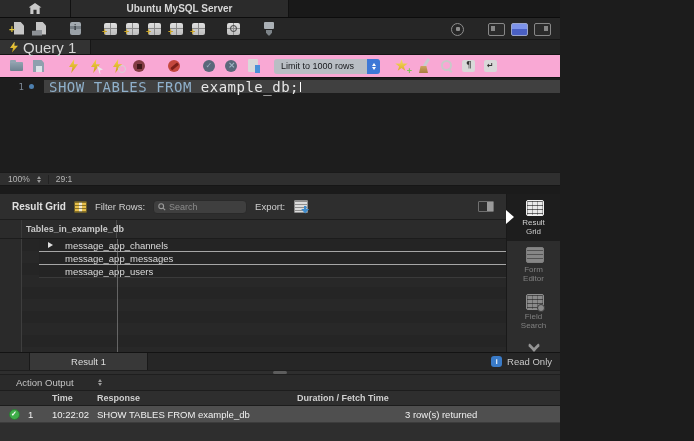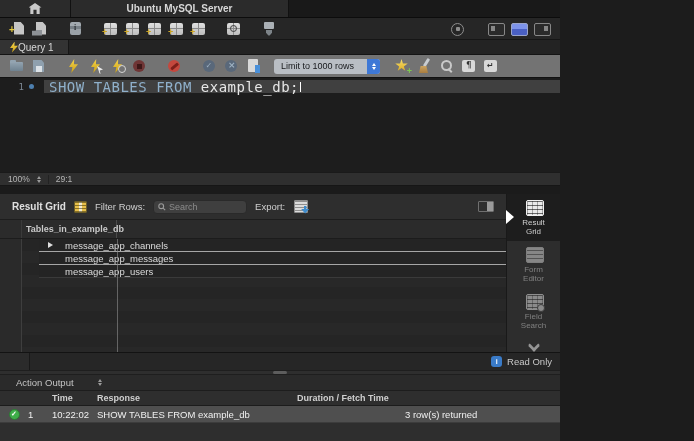--- a/index.html
+++ b/index.html
@@ -14,24 +14,24 @@
   .doctab.active { width:218px; background:#2b2b2b; font-size:10px; font-weight:bold; color:#d8d8d8; }
 
   
   .maintb { height:22px; background:#262626; display:flex; align-items:center; padding:0 10px; border-bottom:1px solid #161616; }
   .tbgroup { display:flex; align-items:center; gap:5px; }
   .spacer { flex:1; }
   .tsep { width:8px; height:1px; }
 
   
   .qtabs { height:15px; background:#232323; display:flex; border-bottom:1px solid #141414; }
-  .qtab { display:flex; align-items:center; padding:0 14px 0 10px; background:#333333; border-right:1px solid #161616; font-size:10px; color:#d6d6d6; }
-
-  
-  .qtb { height:23px; background:#737373; display:flex; align-items:center; padding:0 8px; border-bottom:1px solid #121212; }
+  .qtab { display:flex; align-items:center; gap:5px; padding:0 14px 0 10px; background:#333333; border-right:1px solid #161616; font-size:15px; color:#d6d6d6; }
+
+  
+  .qtb { height:23px; background:#f9a8d4; display:flex; align-items:center; padding:0 8px; border-bottom:1px solid #121212; }
   .limit-dd { display:flex; align-items:center; height:15px; background:#b9bec4; border-radius:3px; margin:0 14px 0 12px; padding-left:7px; width:106px; font-size:9px; color:#17191c; position:relative; }
   .limit-dd .lbl { flex:1; }
   .dd-cap { width:13px; height:15px; background:#3e78d6; border-radius:0 3px 3px 0; display:flex; flex-direction:column; align-items:center; justify-content:center; gap:1px; }
   .dd-cap i { width:0; height:0; border-left:2.5px solid transparent; border-right:2.5px solid transparent; }
   .dd-cap i.up { border-bottom:3px solid #fff; }
   .dd-cap i.dn { border-top:3px solid #fff; }
 
   
   .editor { height:94px; background:#1d1d1d; padding-top:2px; font-family:"DejaVu Sans Mono", monospace; }
   .edline { display:flex; height:13px; align-items:center; }
@@ -379,20 +379,21 @@
         </div>
       <div class="sb-chevron">
         <i class="chev"></i>
         <i class="chev"></i>
       </div>
     </div>
   </div>
 
   <div class="rtabbar">
     <span class="rtab-lead"></span>
+    <div class="rtab">Result 1</div>
     <span class="spacer"></span>
     <span class="readonly">
       <span class="i-info">i</span>
       <span>Read Only</span>
     </span>
   </div>
 
   <div class="splitter">
     <span class="knob"></span>
   </div>

